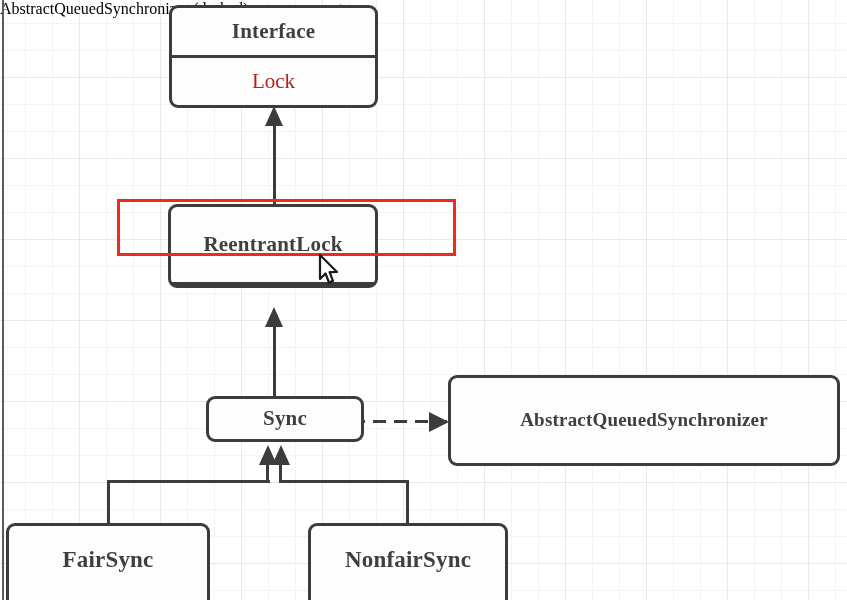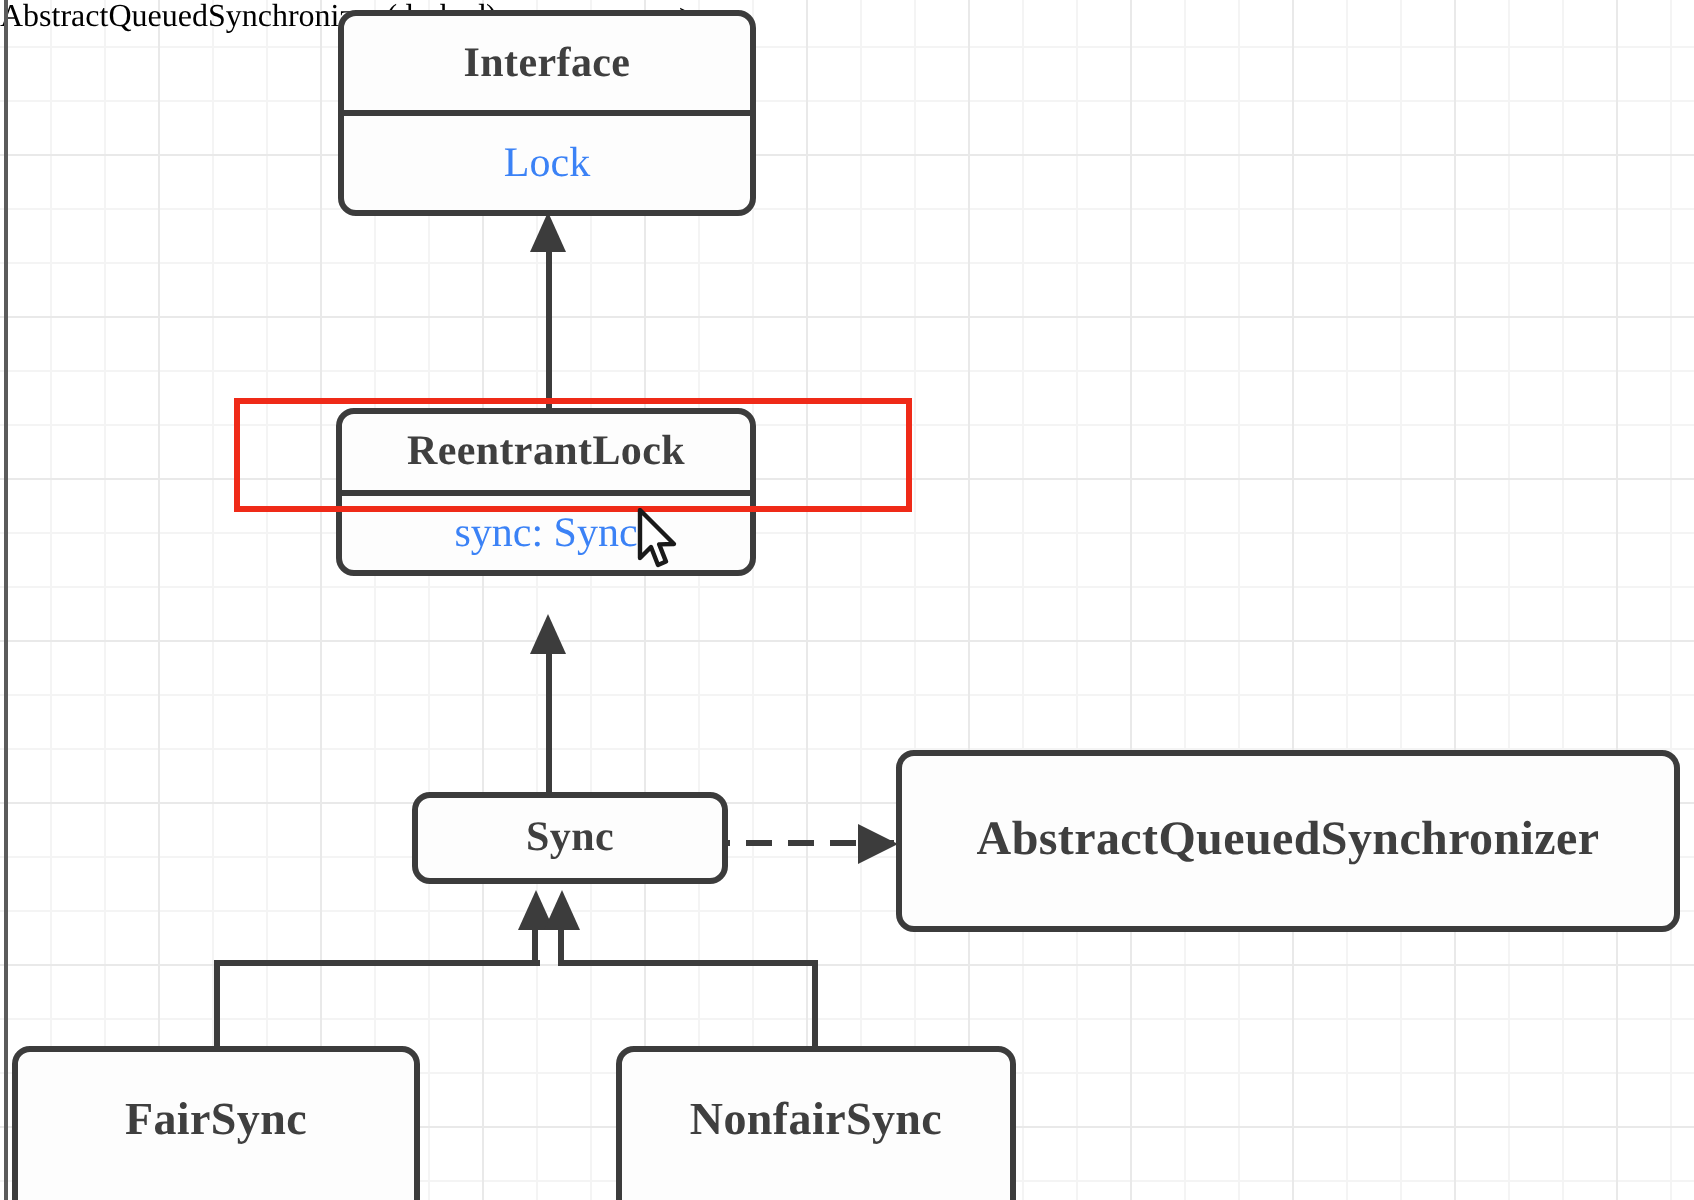--- a/index.html
+++ b/index.html
@@ -54,39 +54,39 @@
     text-align: right;
     line-height: 1.1;
   }
   .cell.title {
     font-weight: bold;
     color: #3f3f3f;
     font-size: 21px;
     letter-spacing: .2px;
   }
   .cell.attr {
-    color: #3b82f6;
+    color: #b91c1c;
     font-size: 21px;
     font-weight: normal;
   }
   .divider {
     height: 3px;
     background: #3c3c3c;
     flex: 0 0 auto;
   }
 
   #node-interface { left: 169px; top: 5px;   width: 209px; height: 103px; }
   #node-reentrant { left: 168px; top: 204px; width: 210px; height: 84px; }
   #node-sync      { left: 206px; top: 396px; width: 158px; height: 46px; }
   #node-aqs       { left: 448px; top: 375px; width: 392px; height: 91px; }
   #node-fairsync  { left: 6px;   top: 523px; width: 204px; height: 95px; }
   #node-nonfair   { left: 308px; top: 523px; width: 200px; height: 95px; }
 
   #node-sync .cell.title { font-size: 21px; }
-  #node-aqs .cell.title  { font-size: 24px; }
+  #node-aqs .cell.title  { font-size: 19px; }
   #node-fairsync .cell.title,
   #node-nonfair .cell.title { font-size: 23px; padding-bottom: 22px; }
 
   
   .conn {
     position: absolute;
     background: #3c3c3c;
     z-index: 2;
   }
   .vline { width: 3px; }
@@ -176,21 +176,20 @@
   
   <div class="node" id="node-interface">
     <div class="cell title">Interface</div>
     <div class="divider"></div>
     <div class="cell attr">Lock</div>
   </div>
 
   <div class="node" id="node-reentrant">
     <div class="cell title">ReentrantLock</div>
     <div class="divider"></div>
-    <div class="cell attr">sync:  Sync</div>
   </div>
 
   <div class="node" id="node-sync">
     <div class="cell title">Sync</div>
   </div>
 
   <div class="node" id="node-aqs">
     <div class="cell title">AbstractQueuedSynchronizer</div>
   </div>
 

